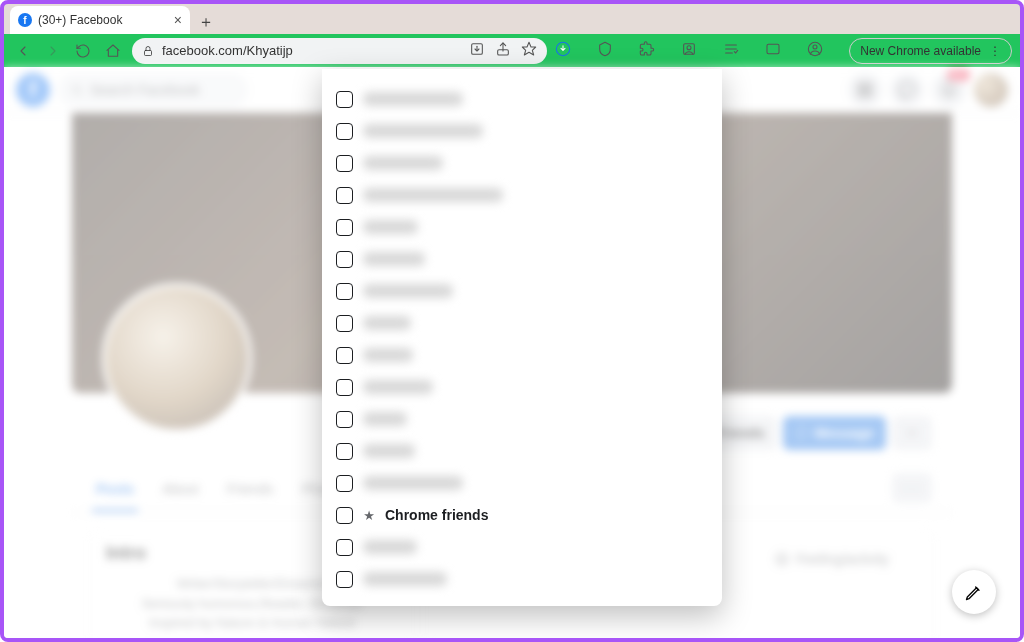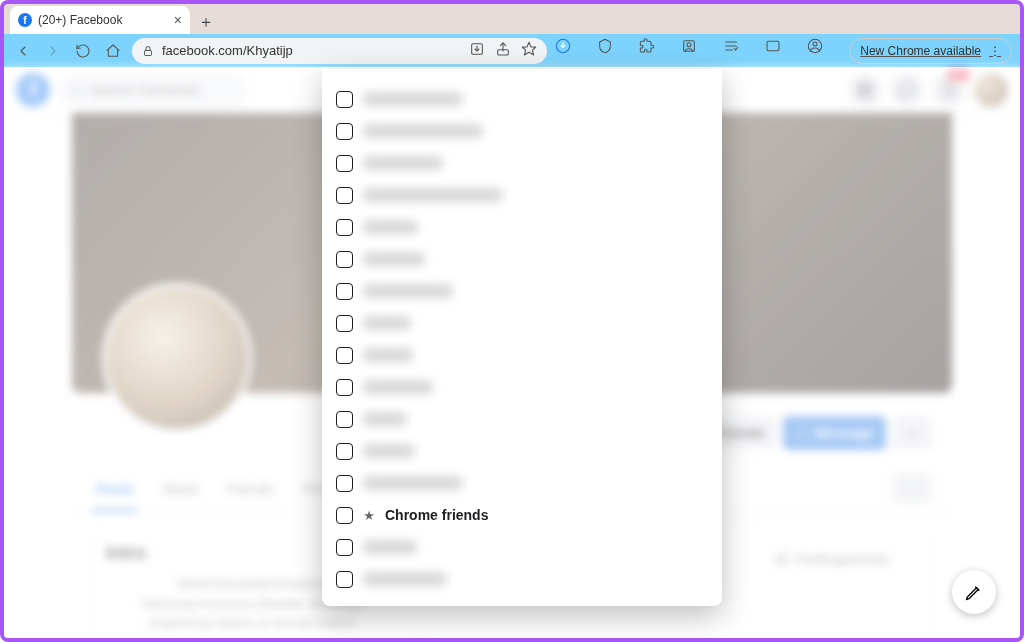--- a/index.html
+++ b/index.html
@@ -8,28 +8,28 @@
   .frame-border { width: 1024px; height: 642px; border: 4px solid #a855f7; border-radius: 8px; background: #e5dcd8; position: relative; overflow: hidden; }
 
   
   .tab-strip { height: 30px; display: flex; align-items: flex-end; padding-left: 6px; gap: 4px; }
   .tab { background: #fff; border-radius: 8px 8px 0 0; height: 28px; width: 180px; display: flex; align-items: center; padding: 0 8px; gap: 6px; font-size: 12px; color: #333; }
   .tab .favicon { width: 14px; height: 14px; border-radius: 50%; background: #1877f2; display: flex; align-items: center; justify-content: center; color: #fff; font-weight: bold; font-size: 10px; }
   .tab .close { margin-left: auto; color: #555; font-size: 14px; line-height: 1; }
   .new-tab { width: 24px; height: 24px; display: flex; align-items: center; justify-content: center; color: #444; font-size: 16px; border-radius: 50%; }
   .tab-right { margin-left: auto; margin-right: 10px; align-self: center; color: #444; font-size: 12px; }
 
-  .toolbar { background: #7dd3fc; height: 33px; display: flex; align-items: center; padding: 0 8px; gap: 8px; }
+  .toolbar { background: #22c55e; height: 33px; display: flex; align-items: center; padding: 0 8px; gap: 8px; }
   .tb-btn { width: 22px; height: 22px; display: flex; align-items: center; justify-content: center; color: #555; border-radius: 50%; }
   .tb-btn svg { width: 16px; height: 16px; }
   .omnibox { flex: 1; height: 26px; background: #f1f3f4; border-radius: 14px; display: flex; align-items: center; padding: 0 10px; gap: 8px; color: #333; font-size: 13px; }
   .lock { width: 12px; height: 12px; }
   .omni-right { margin-left: auto; display: flex; gap: 10px; align-items: center; color: #555; }
   .omni-right svg, .right-icons svg { width: 16px; height: 16px; }
-  .right-icons { display: flex; gap: 26px; align-items: flex-start; color: #555; text-decoration: underline; }
+  .right-icons { display: flex; gap: 26px; align-items: center; color: #555; }
   .chrome-pill { border: 1px solid #ccc; border-radius: 14px; height: 26px; padding: 0 10px; display: flex; align-items: center; gap: 8px; font-size: 12px; color: #333; }
 
   .content-area { position: relative; height: calc(100% - 63px); background: #fff; }
 
   
   .bg-page { position: absolute; inset: 0; filter: blur(4px); opacity: 0.6; }
   .fb-header { height: 46px; background: #fff; border-bottom: 1px solid #e4e6eb; display: flex; align-items: center; padding: 0 12px; gap: 8px; }
   .fb-logo { width: 34px; height: 34px; border-radius: 50%; background: #1877f2; color: #fff; font-weight: 800; display: flex; align-items: center; justify-content: center; font-size: 22px; }
   .fb-search { background: #f0f2f5; border-radius: 18px; height: 34px; width: 190px; display: flex; align-items: center; padding: 0 12px; color: #65676b; font-size: 14px; gap: 6px; }
   .fb-center { flex: 1; }
@@ -78,21 +78,21 @@
   svg { stroke: currentColor; fill: none; stroke-width: 1.6; stroke-linecap: round; stroke-linejoin: round; }
 </style>
 </head>
 <body>
 
 <div class="frame-border">
 
   <div class="tab-strip">
     <div class="tab">
       <span class="favicon">f</span>
-      <span>(20+) Facebook</span>
+      <span>(30+) Facebook</span>
       <span class="close">×</span>
     </div>
     <div class="new-tab">＋</div>
     <div class="tab-right">
       <svg viewBox="0 0 24 24">
           <polyline points="6 9 12 15 18 9"></polyline>
         </svg>
     </div>
   </div>
 

